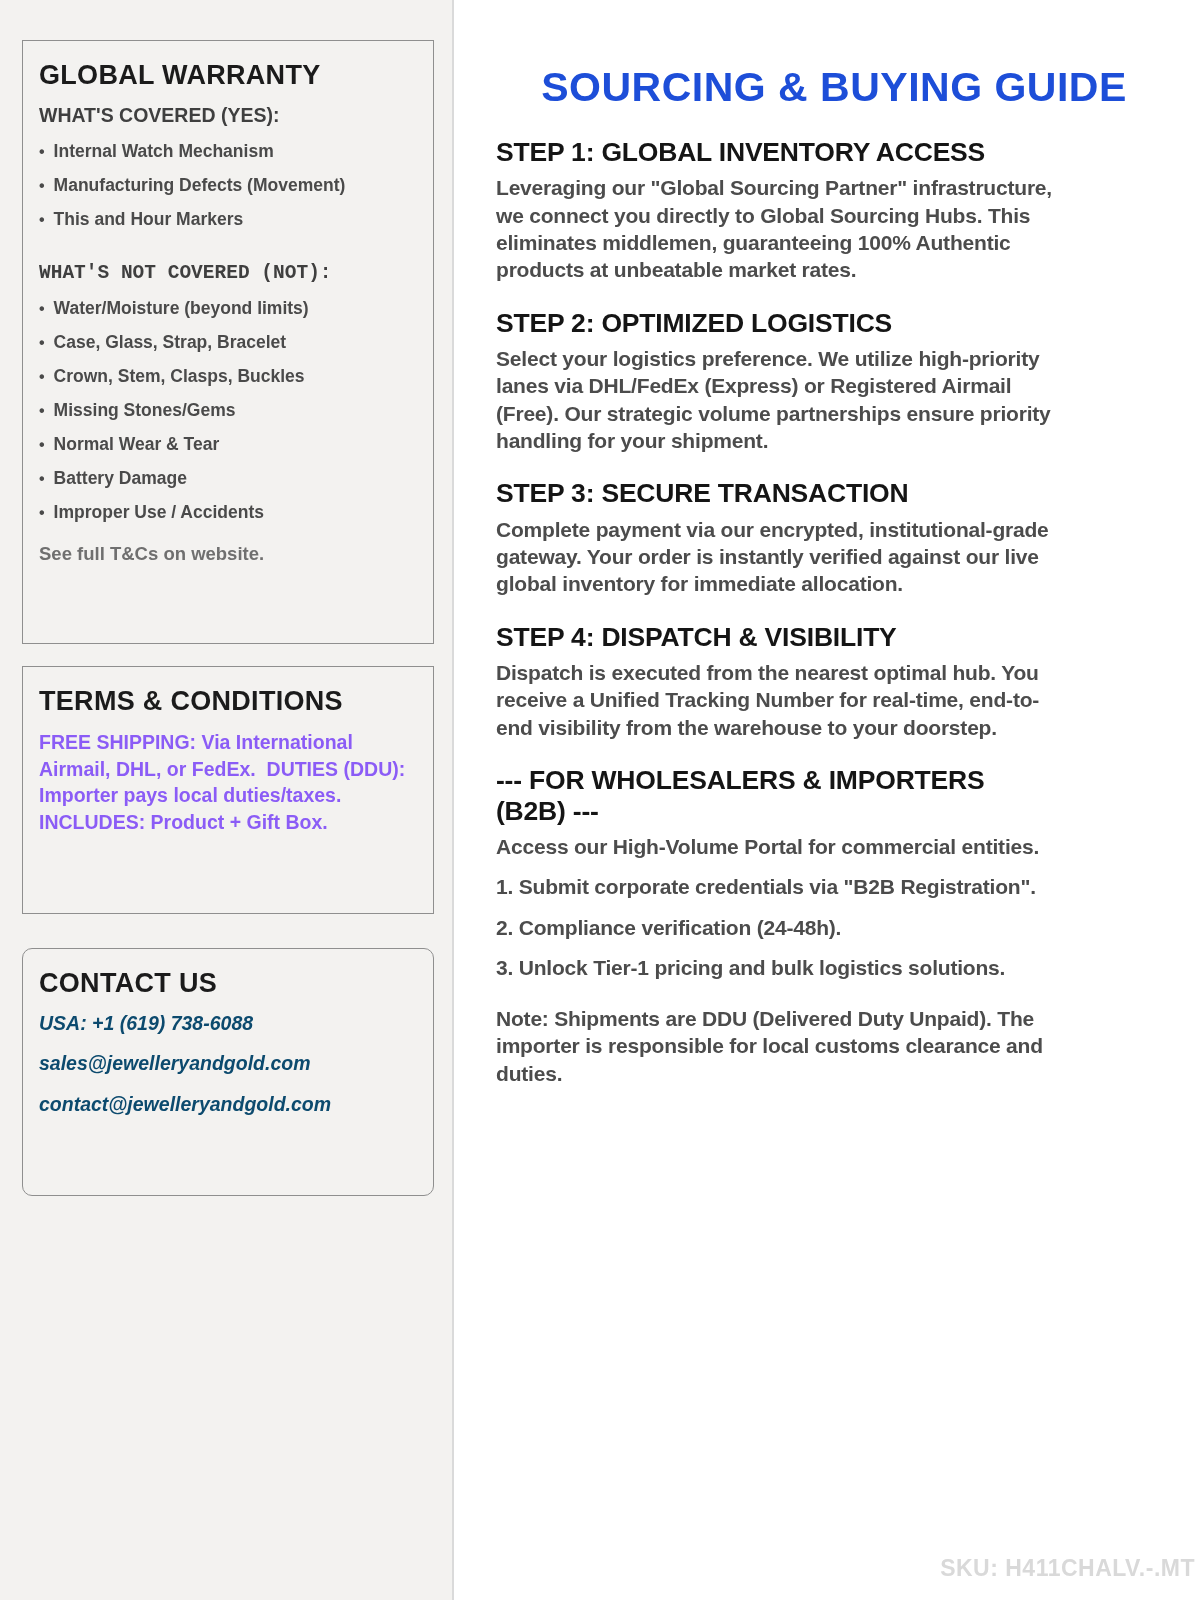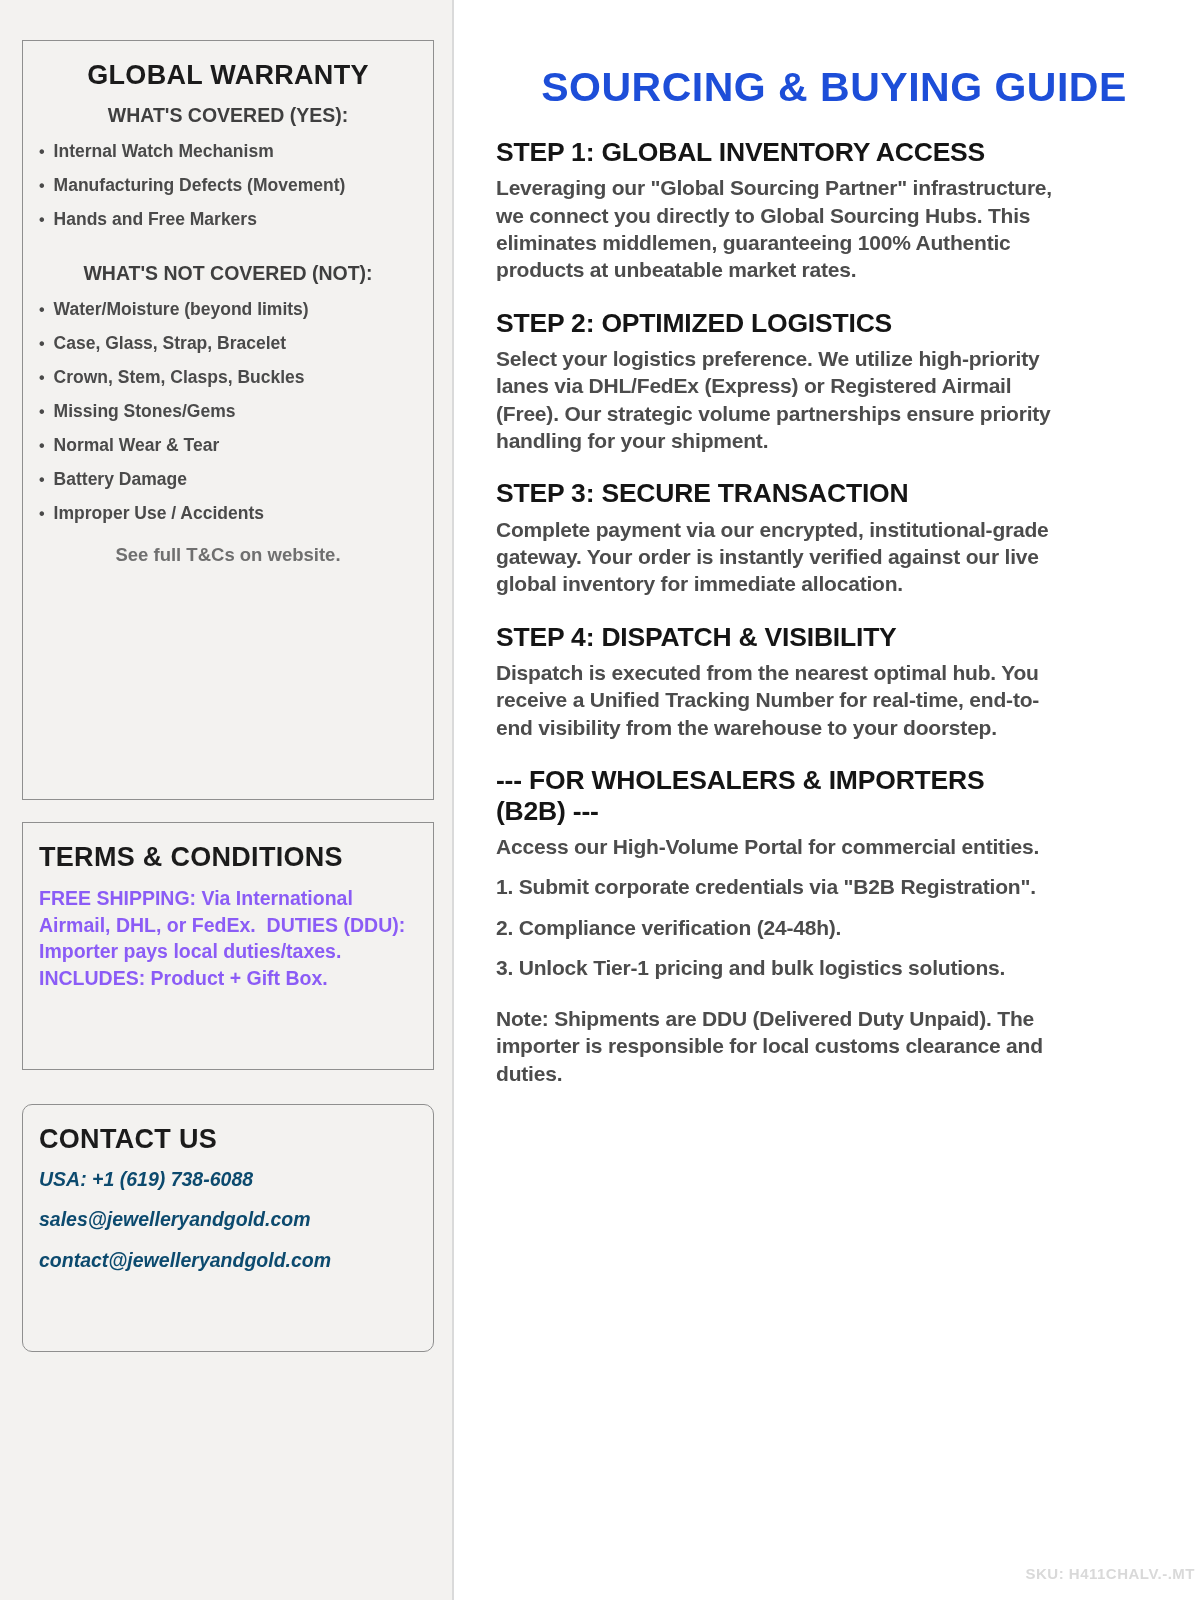--- a/index.html
+++ b/index.html
@@ -8,29 +8,29 @@
   .page { display:flex; width:1200px; height:1600px; overflow:hidden; }
 
   
   .sidebar {
     width:454px; flex-shrink:0;
     background:#f3f2f0;
     border-right:2px solid #dadada;
     padding:40px 18px 0 22px;
   }
   .box { border:1.5px solid #8f8f8f; padding:19px 16px; background:#f3f2f0; }
-  .box-warranty { height:760px;text-align:center; }
+  .box-warranty { height:604px; }
   .box-terms { height:248px; margin-top:22px; }
   .box-contact { height:248px; margin-top:34px;border-radius:10px; }
   .box h2 {
     font-size:27px; font-weight:bold; color:#1b1b1b;
     letter-spacing:0.3px; margin-bottom:13px;
   }
   .subhead { font-size:19.5px; font-weight:bold; color:#3f3f3f; margin-bottom:14px; }
-  .subhead.gap { margin-top:32px; }
+  .subhead.gap { margin-top:32px;font-family:Liberation Mono, monospace; }
   ul.bullets { list-style:none; }
   ul.bullets li {
     display:flex; gap:9px; align-items:baseline;
     font-size:17.5px; line-height:1.2; font-weight:bold; color:#4a4a4a;
     margin-bottom:13px;
   }
   .bullet-dot { font-size:16px; color:#4a4a4a; }
   .footnote { margin-top:20px; font-size:18.5px; font-weight:bold; color:#6f6f6f; }
   .terms-body {
     font-size:19.5px; line-height:1.36; font-weight:bold; color:#8b5cf6;
@@ -50,21 +50,21 @@
     letter-spacing:-0.2px; margin-bottom:7px; line-height:1.15;
   }
   .section p {
     font-size:21px; line-height:1.3; font-weight:bold; color:#4c4c4c;
     letter-spacing:-0.2px;
   }
   .section p + p { margin-top:13px; }
   .section p.note { margin-top:24px; }
   .sku {
     position:absolute; right:5px; bottom:18px;
-    font-size:15px; font-weight:bold; color:#d9d9d9; letter-spacing:0.5px;
+    font-size:23px; font-weight:bold; color:#d9d9d9; letter-spacing:0.5px;
     white-space:nowrap;
   }
 </style>
 </head>
 <body>
 
 <div class="page">
 
   <aside class="sidebar">
 
@@ -75,21 +75,21 @@
           <li>
             <span class="bullet-dot">•</span>
             <span>Internal Watch Mechanism</span>
           </li>
           <li>
             <span class="bullet-dot">•</span>
             <span>Manufacturing Defects (Movement)</span>
           </li>
           <li>
             <span class="bullet-dot">•</span>
-            <span>Hands and Free Markers</span>
+            <span>This and Hour Markers</span>
           </li>
         </ul>
       <div class="subhead gap">WHAT'S NOT COVERED (NOT):</div>
       <ul class="bullets" id="not-covered-list">
           <li>
             <span class="bullet-dot">•</span>
             <span>Water/Moisture (beyond limits)</span>
           </li>
           <li>
             <span class="bullet-dot">•</span>

